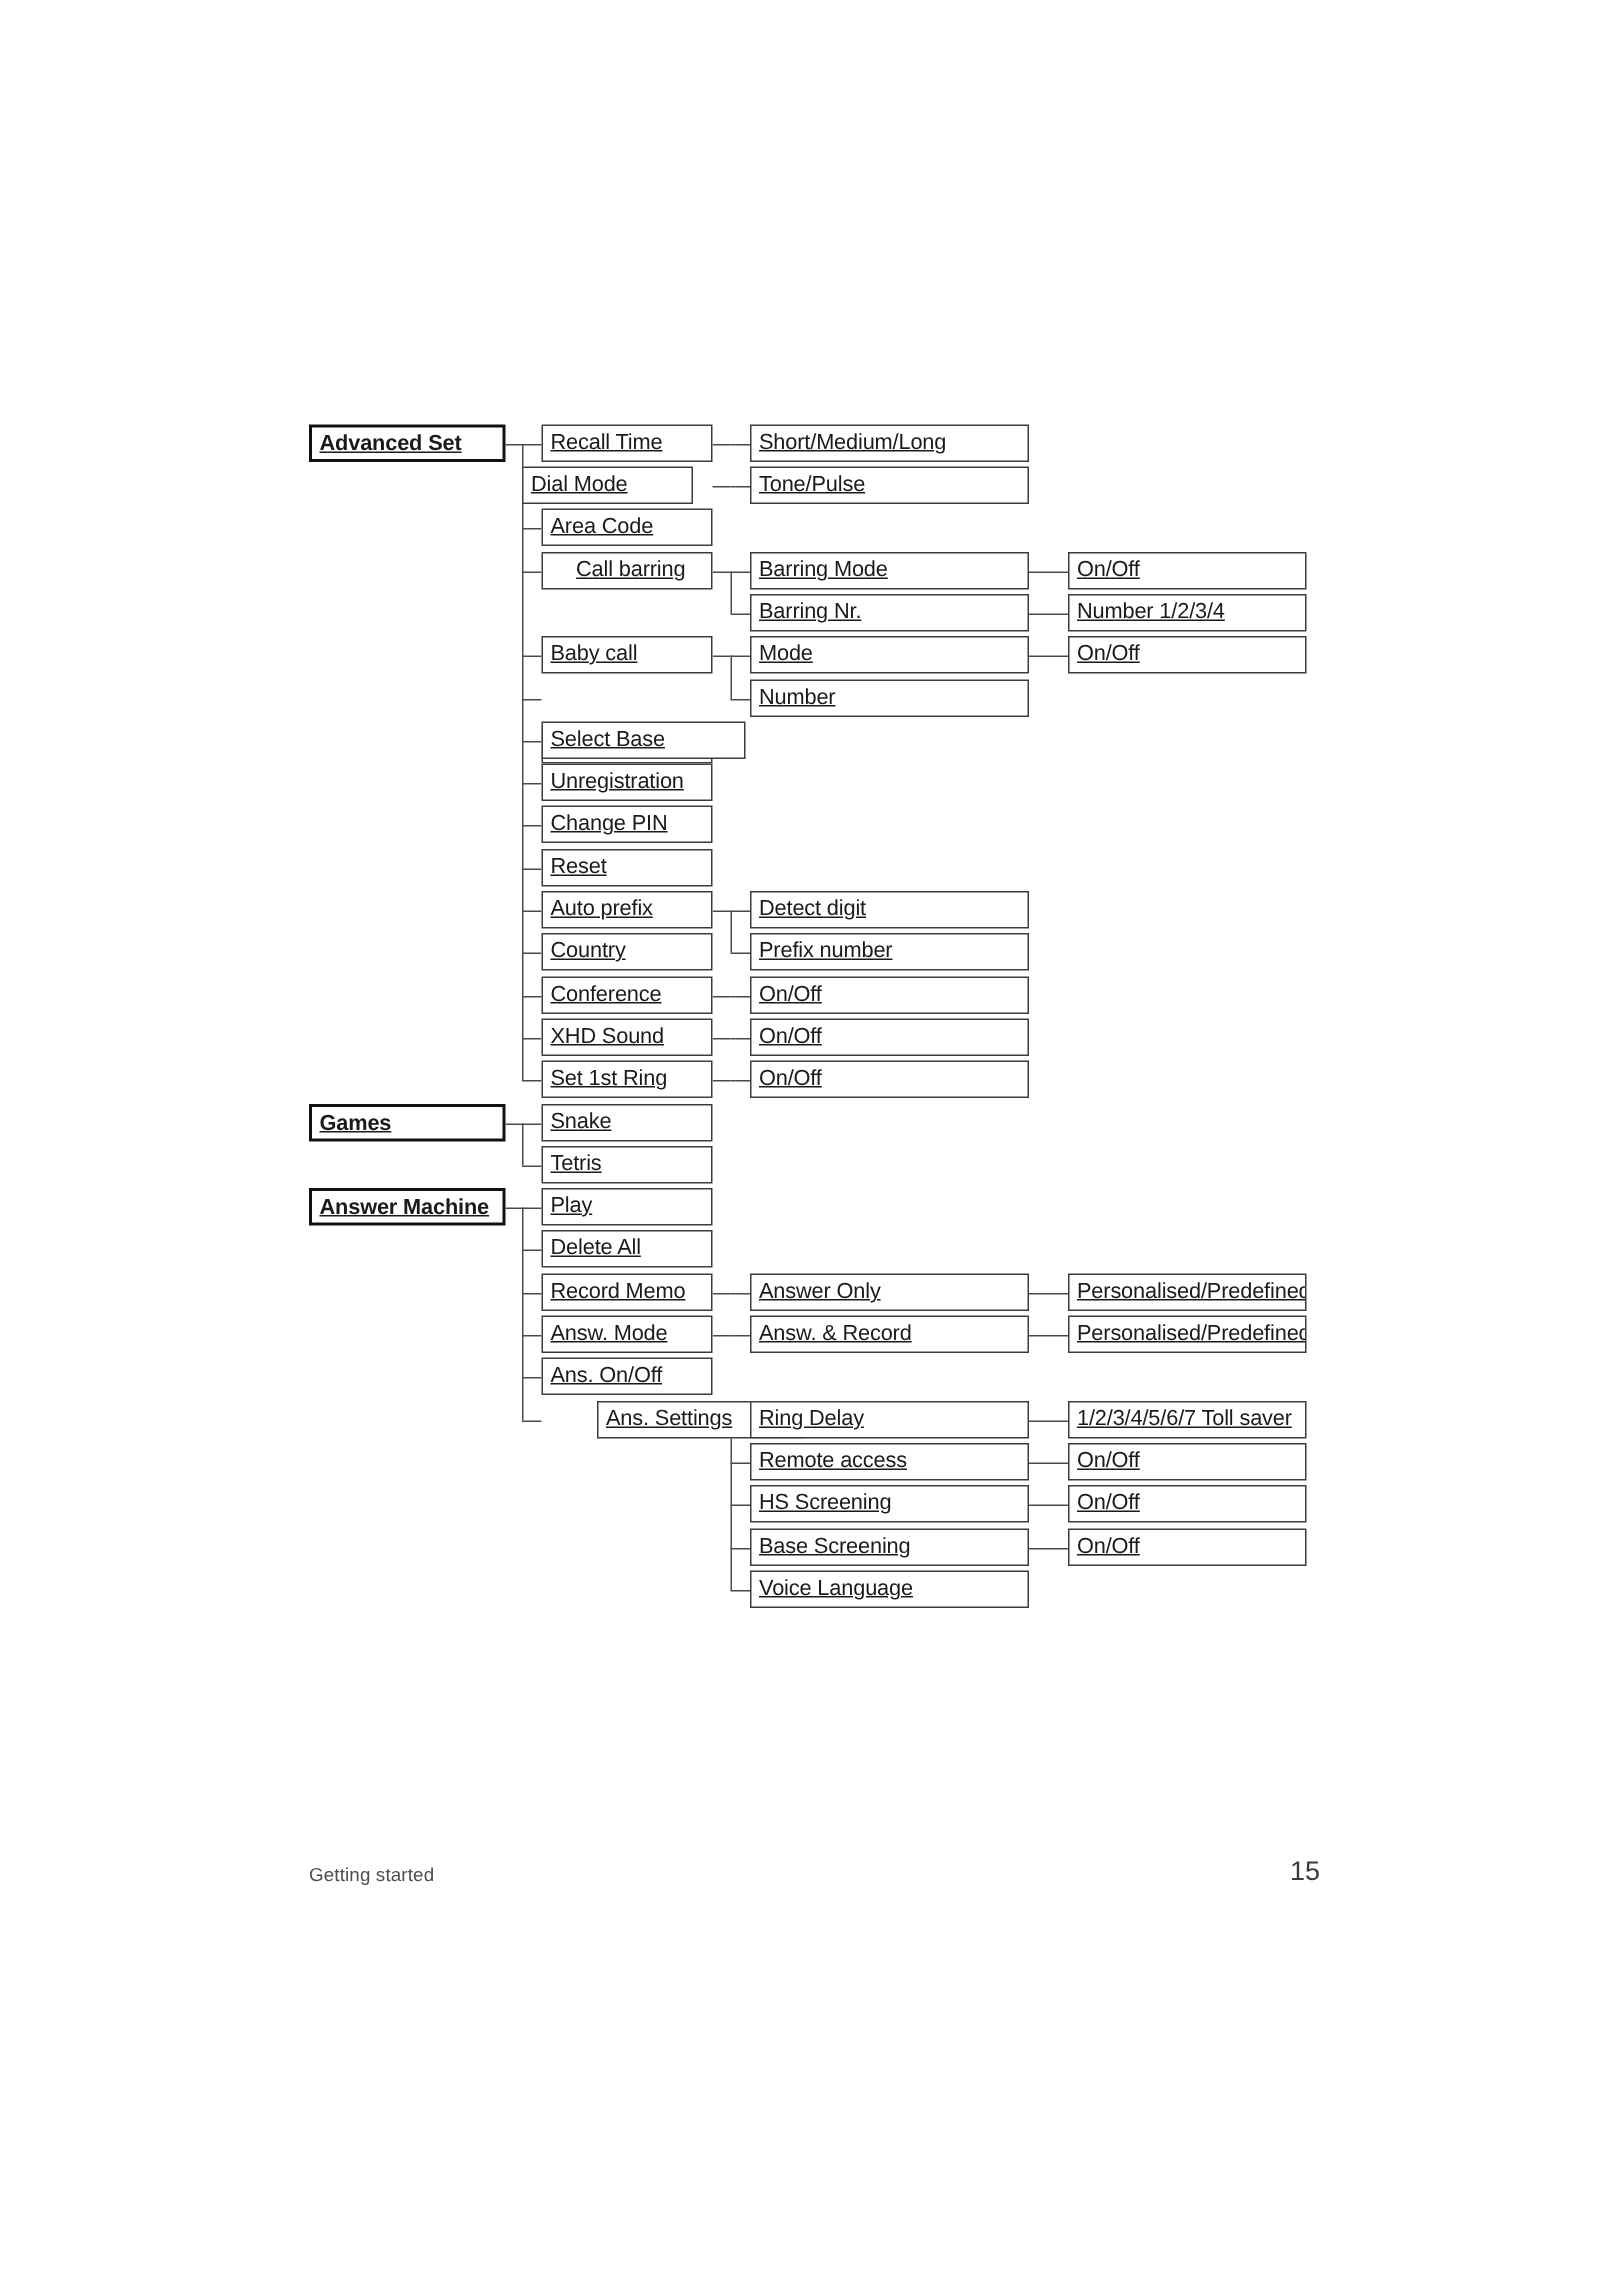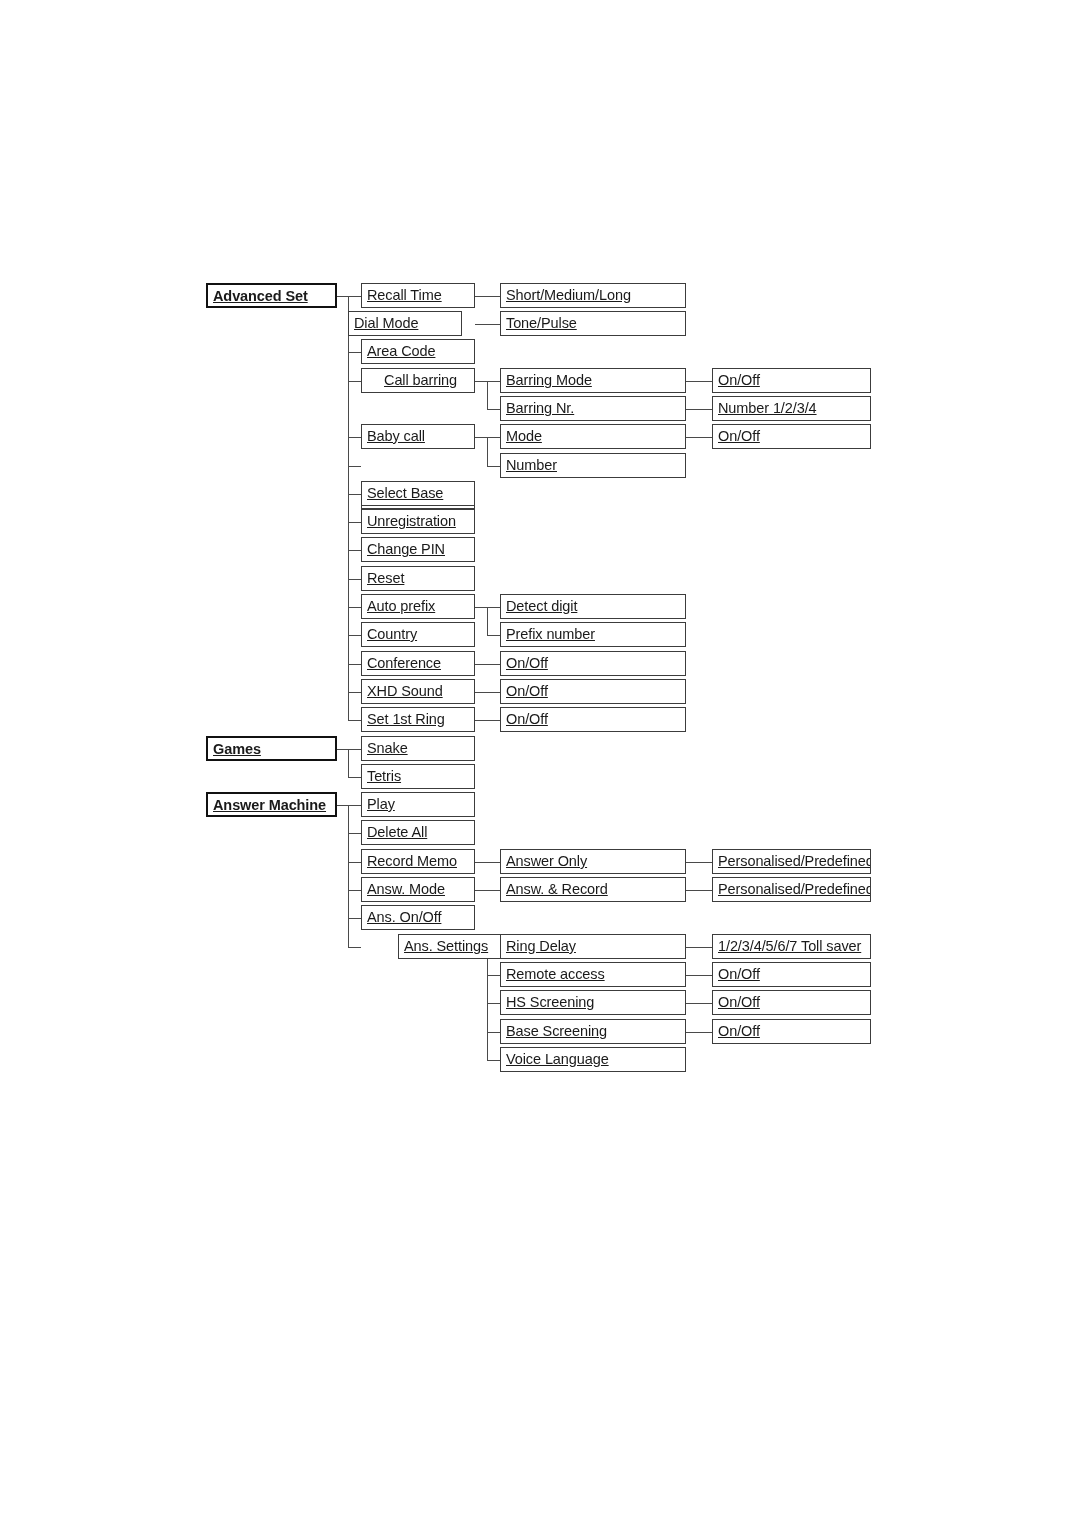--- a/index.html
+++ b/index.html
@@ -111,21 +111,21 @@
       <div class="node" style="left: 361px; top: 368px; width: 114px; text-align: center;">Call barring</div>
       <div class="node" style="left: 500px; top: 368px; width: 186px;">Barring Mode</div>
       <div class="node" style="left: 712px; top: 368px; width: 159px;">On/Off</div>
       <div class="node" style="left: 500px; top: 396px; width: 186px;">Barring Nr.</div>
       <div class="node" style="left: 712px; top: 396px; width: 159px;">Number 1/2/3/4</div>
       <div class="node" style="left: 361px; top: 424px; width: 114px;">Baby call</div>
       <div class="node" style="left: 500px; top: 424px; width: 186px;">Mode</div>
       <div class="node" style="left: 712px; top: 424px; width: 159px;">On/Off</div>
       <div class="node" style="left: 361px; top: 453px; width: 114px; margin-top: 31px;">Registration</div>
       <div class="node" style="left: 500px; top: 453px; width: 186px;">Number</div>
-      <div class="node" style="left: 361px; top: 481px; width: 114px;">Select Base</div>
+      <div class="node" style="left: 361px; top: 481px; width: 136px;">Select Base</div>
       <div class="node" style="left: 361px; top: 509px; width: 114px;">Unregistration</div>
       <div class="node" style="left: 361px; top: 537px; width: 114px;">Change PIN</div>
       <div class="node" style="left: 361px; top: 566px; width: 114px;">Reset</div>
       <div class="node" style="left: 361px; top: 594px; width: 114px;">Auto prefix</div>
       <div class="node" style="left: 500px; top: 594px; width: 186px;">Detect digit</div>
       <div class="node" style="left: 361px; top: 622px; width: 114px;">Country</div>
       <div class="node" style="left: 500px; top: 622px; width: 186px;">Prefix number</div>
       <div class="node" style="left: 361px; top: 651px; width: 114px;">Conference</div>
       <div class="node" style="left: 500px; top: 651px; width: 186px;">On/Off</div>
       <div class="node" style="left: 361px; top: 679px; width: 114px;">XHD Sound</div>
@@ -230,14 +230,18 @@
       <div class="hline" style="left: 686px; top: 946.5px; width: 12px;"></div>
       <div class="hline" style="left: 698px; top: 946.5px; width: 14px;"></div>
       <div class="hline" style="left: 686px; top: 974.5px; width: 12px;"></div>
       <div class="hline" style="left: 698px; top: 974.5px; width: 14px;"></div>
       <div class="hline" style="left: 686px; top: 1002.5px; width: 12px;"></div>
       <div class="hline" style="left: 698px; top: 1002.5px; width: 14px;"></div>
       <div class="hline" style="left: 686px; top: 1031.5px; width: 12px;"></div>
       <div class="hline" style="left: 698px; top: 1031.5px; width: 14px;"></div>
     </div>
 
+  <div id="footer">
+    <div class="chapter">Getting started</div>
+    <div class="pageno">15</div>
+  </div>
 
 </div>
 
 </body></html>

